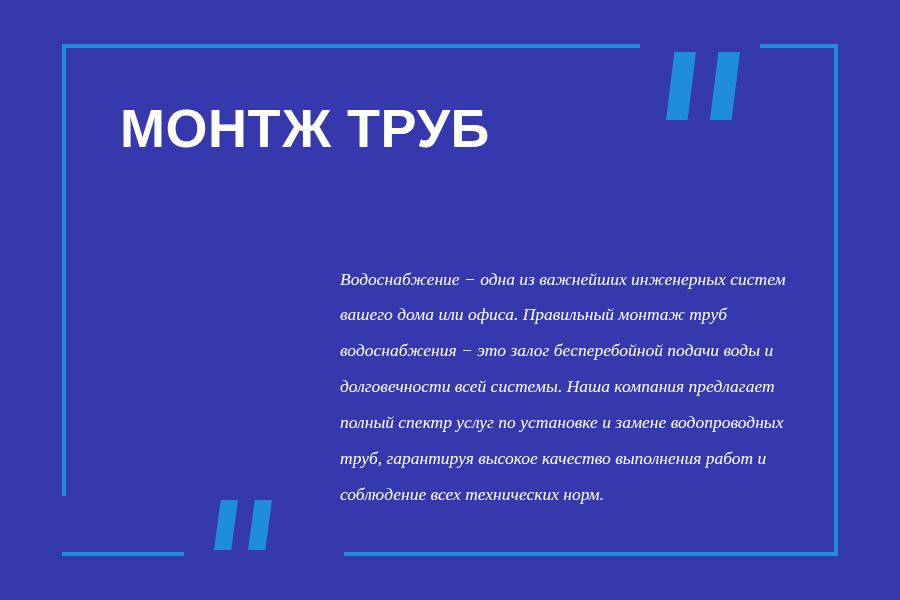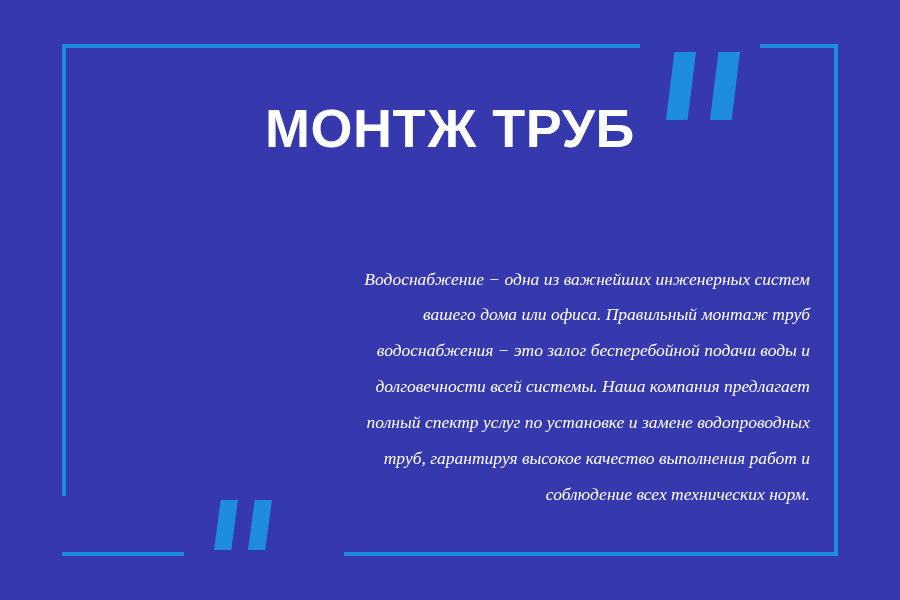--- a/index.html
+++ b/index.html
@@ -75,37 +75,36 @@
     position: absolute;
     left: 120px;
     top: 58px;
     width: 660px;
     color: #ffffff;
     font-family: "Liberation Sans", sans-serif;
     font-weight: bold;
     font-size: 54px;
     line-height: 1.28;
     letter-spacing: 0.5px;
-    text-align: center;
     text-transform: uppercase;
   }
   .title .line1 { display: block; }
   .title .line2 { display: block; }
 
   .body-text {
     position: absolute;
     left: 340px;
     top: 244px;
     width: 470px;
     color: #ffffff;
     font-family: "Liberation Serif", serif;
     font-style: italic;
     font-size: 17.5px;
     line-height: 2.05;
-    text-align: right;
+    text-align: left;
   }
 </style>
 </head>
 <body>
 
 <div class="poster">
 
   <div class="frame-seg frame-top-left"></div>
   <div class="frame-seg frame-top-right"></div>
   <div class="frame-seg frame-left-top"></div>

